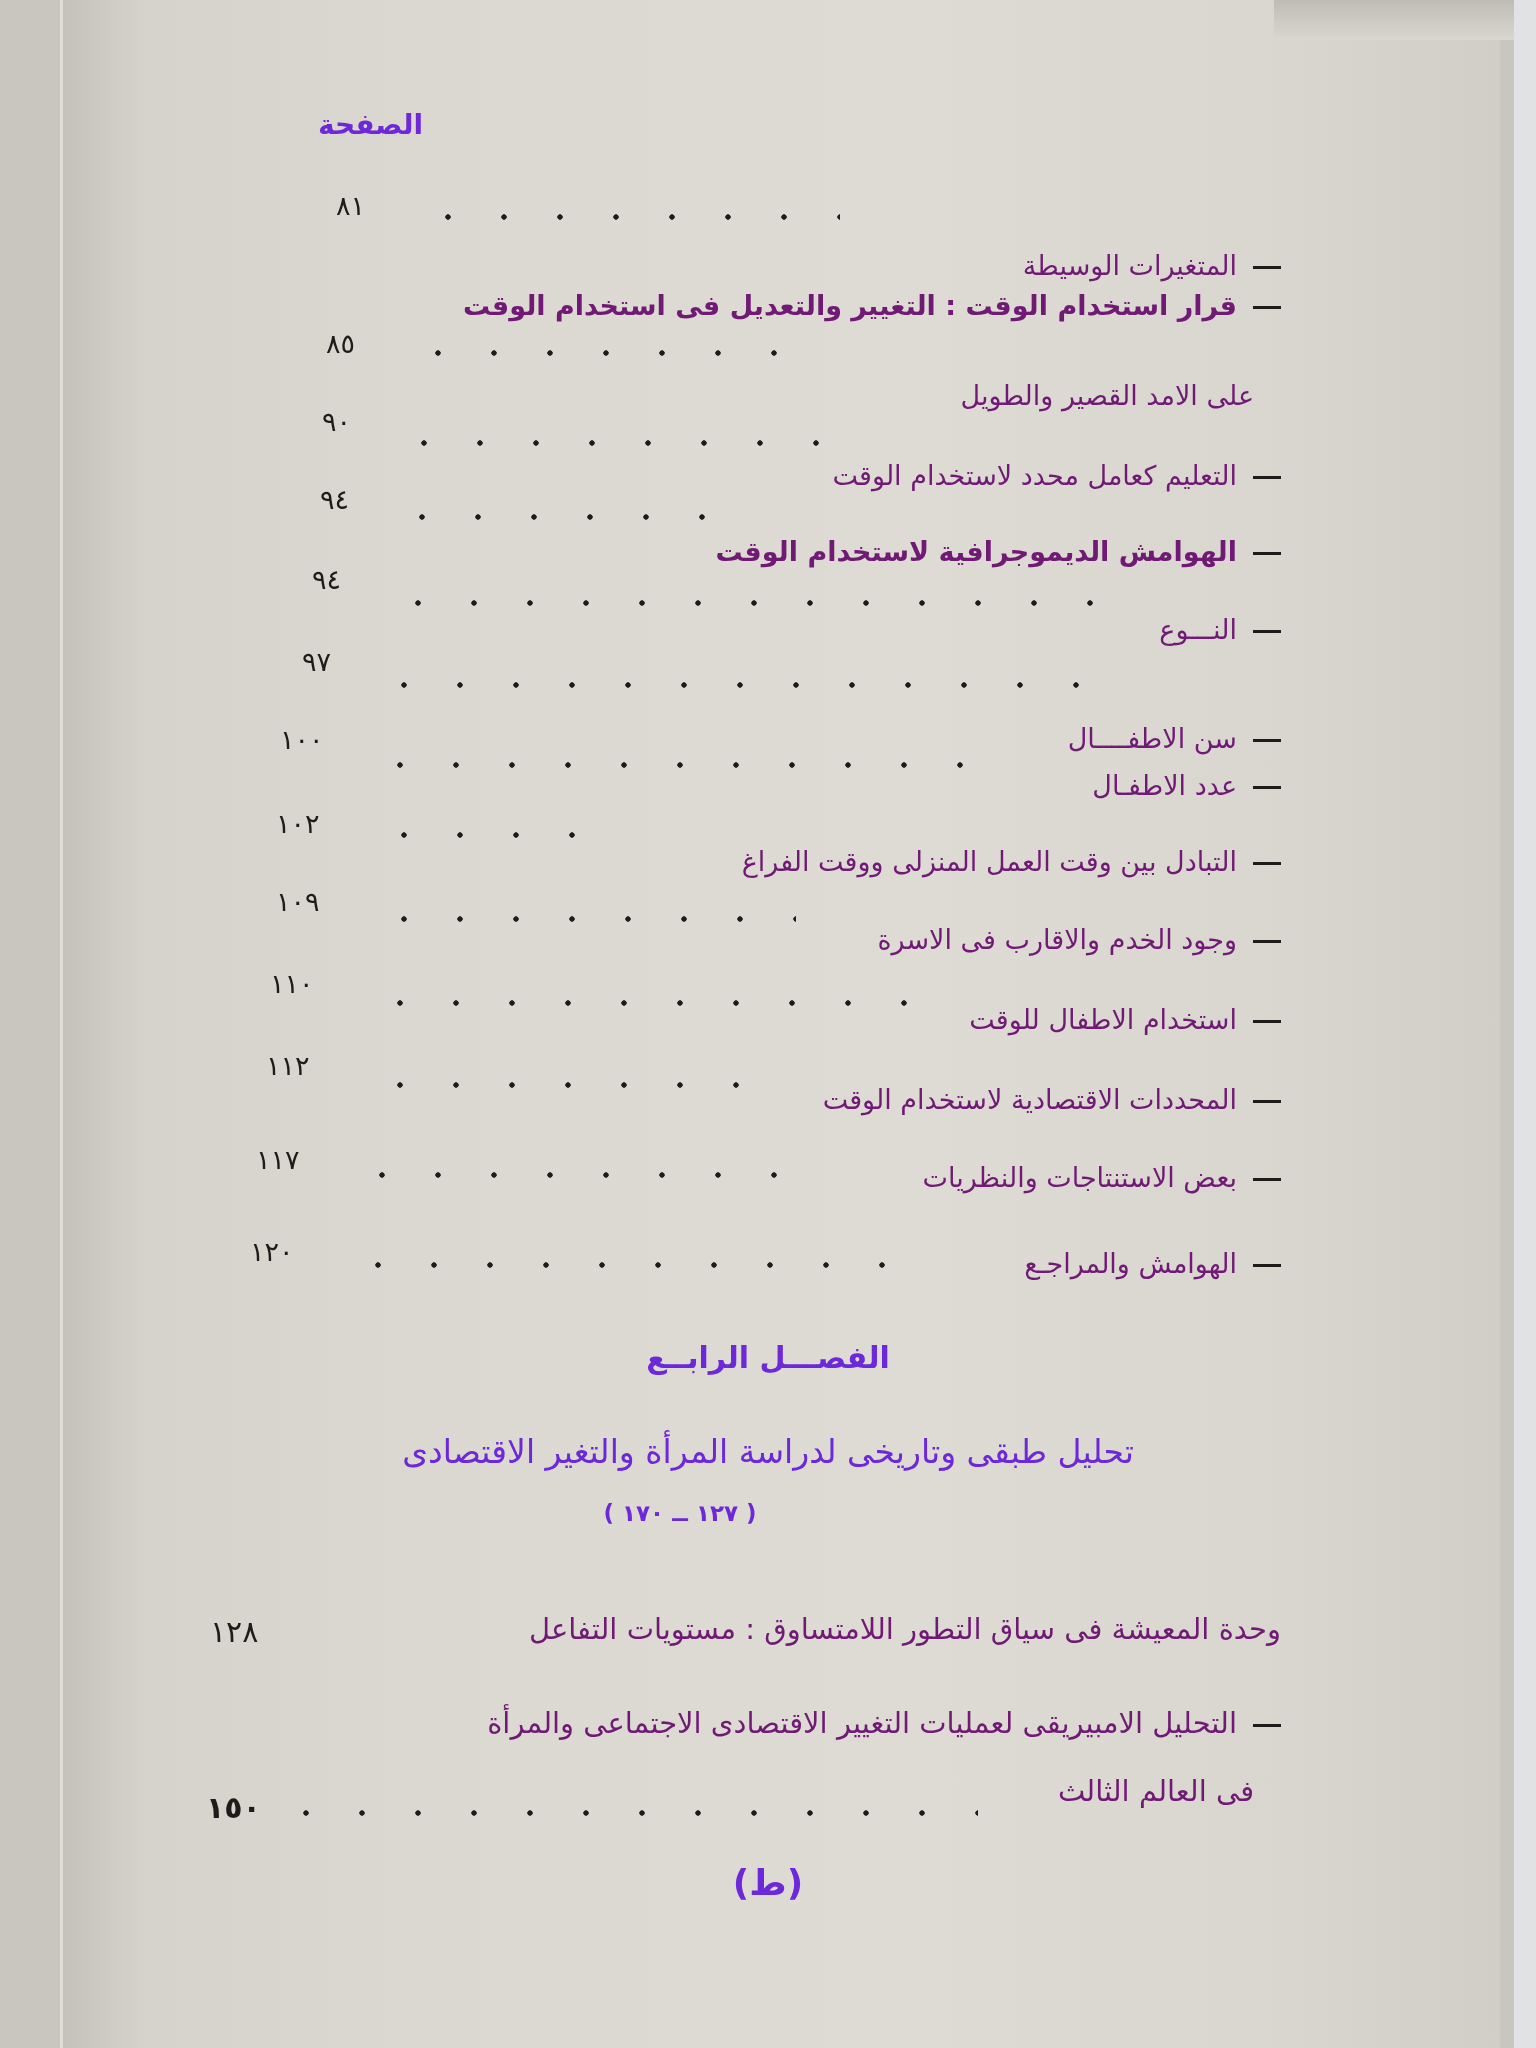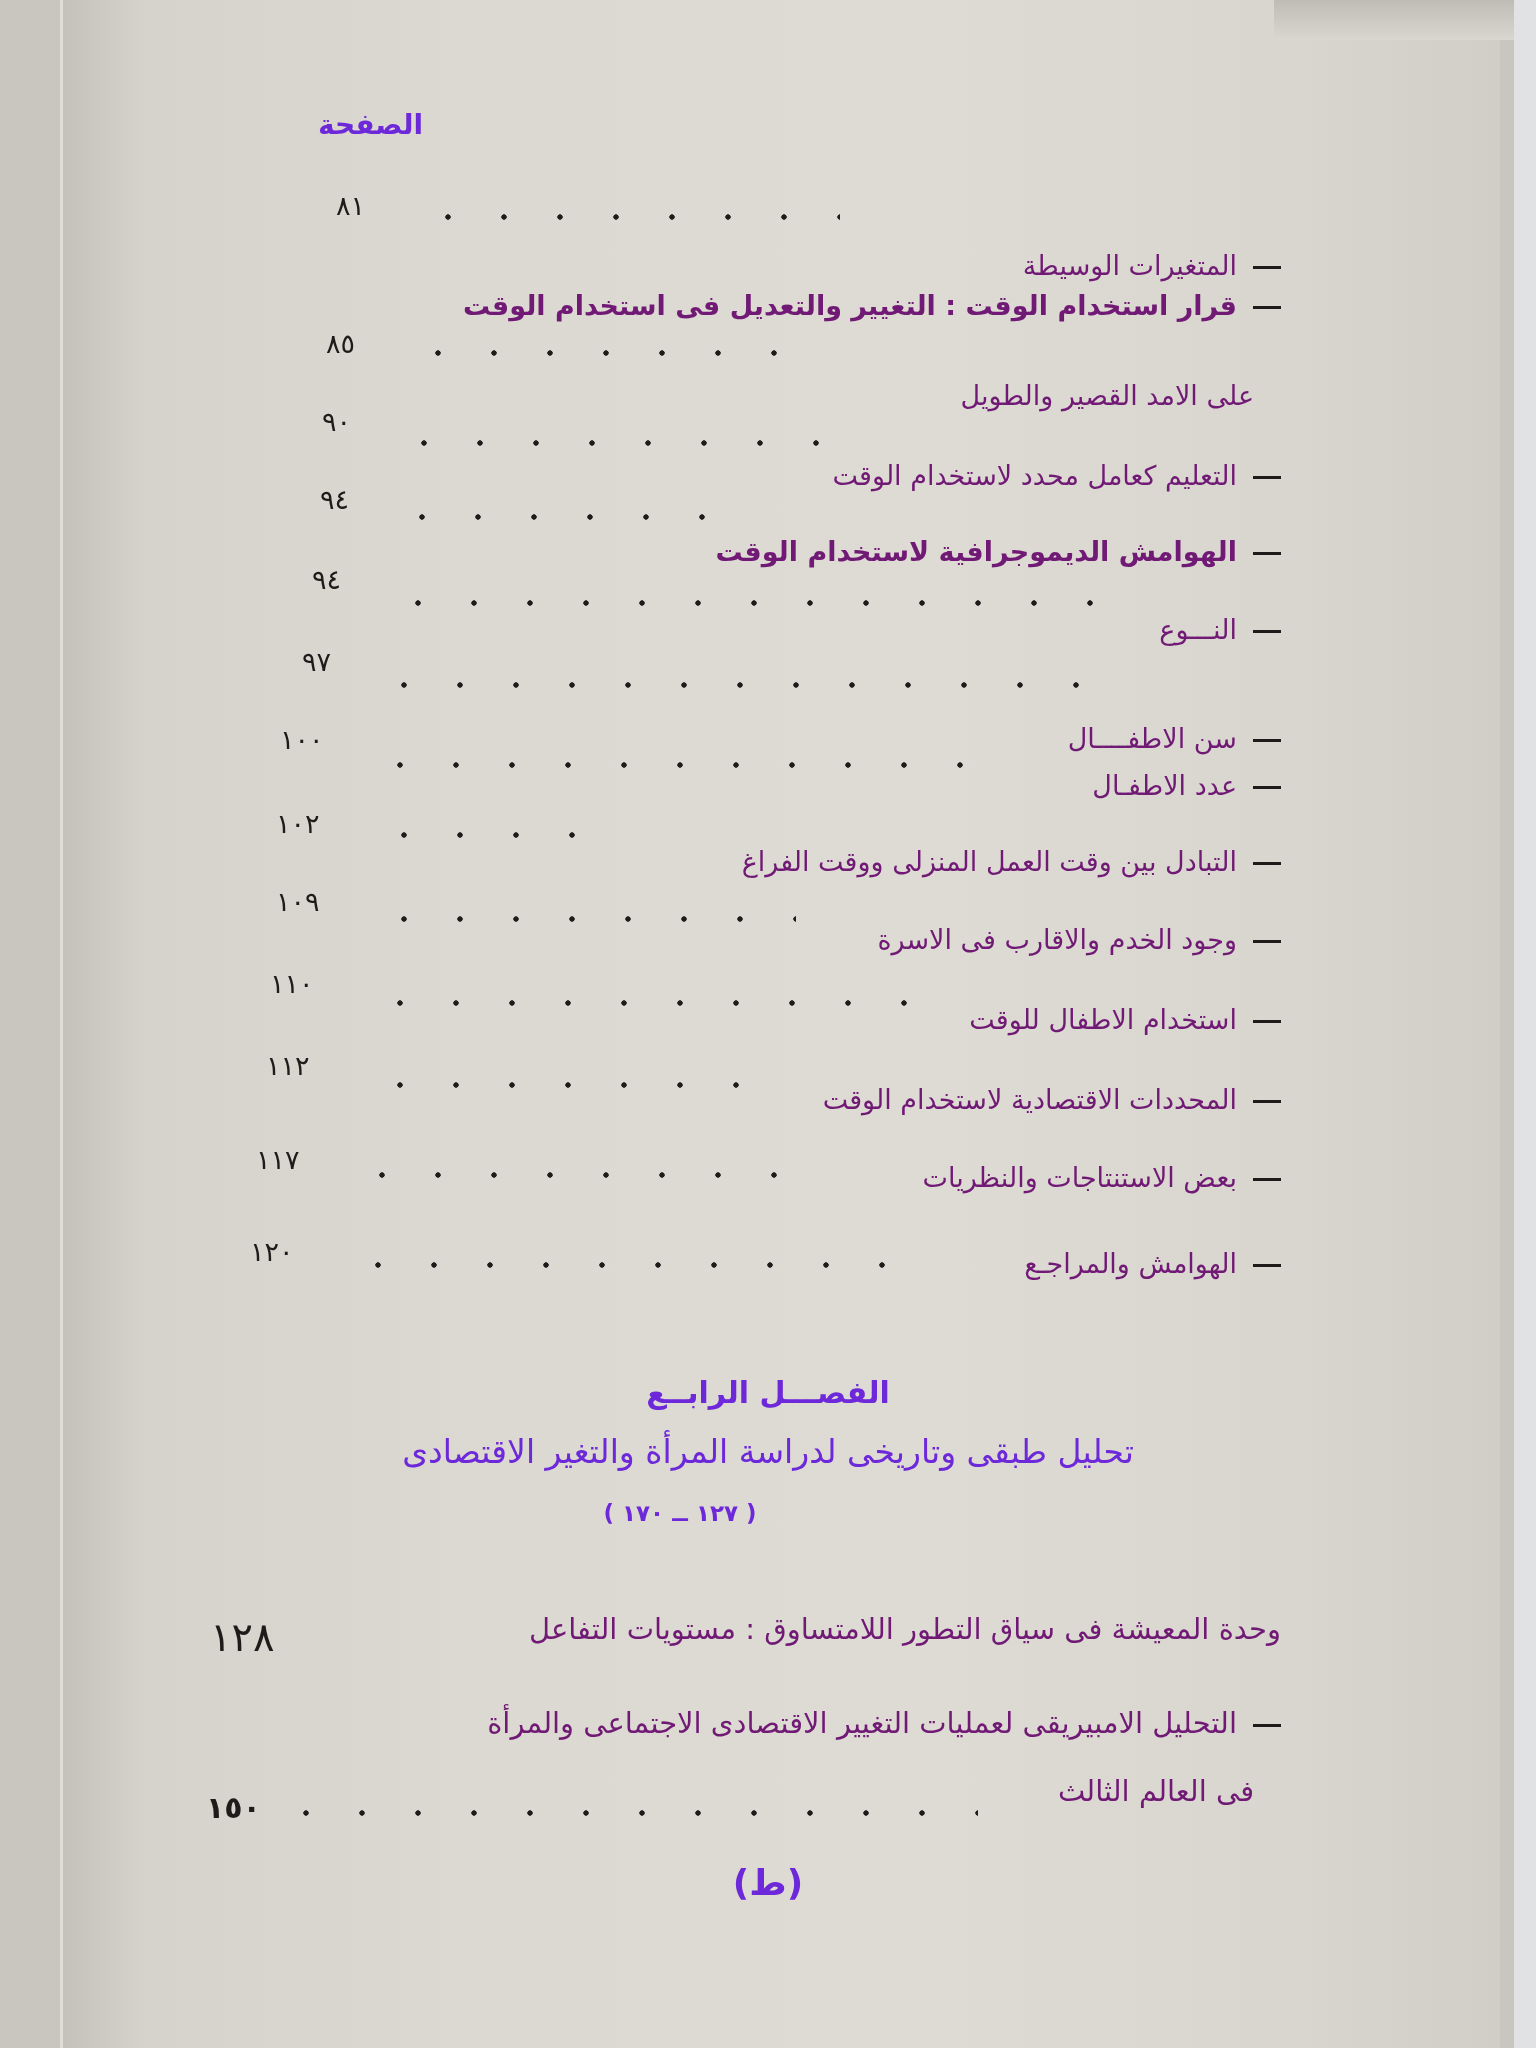--- a/index.html
+++ b/index.html
@@ -39,21 +39,21 @@
     position:absolute; font-family:"DejaVu Sans", sans-serif; font-size:27px; color:#1d1c1a;
     direction:rtl; white-space:nowrap;
   }
   .leader {
     position:absolute; height:10px;
     background-image: radial-gradient(circle, #1d1c1a 2.4px, transparent 3px);
     background-size:56px 10px; background-repeat:repeat-x;
   }
   .chapter-label {
     position:absolute; left:0; width:1536px; text-align:center; top:1340px;
-    font-weight:bold; font-size:30px; direction:rtl;margin-top:35px;
+    font-weight:bold; font-size:30px; direction:rtl;
   }
   .chapter-title {
     position:absolute; left:0; width:1536px; text-align:center; top:1432px;
     font-weight:normal; font-size:33px; direction:rtl;
   }
   .chapter-range {
     position:absolute; left:0; width:1360px; text-align:center; top:1500px;
     font-weight:bold; font-size:23px; direction:rtl;
   }
   .folio {
@@ -149,21 +149,21 @@
   <div class="leader" style="left:350px;top:1260px;width:560px;"></div>
   <div class="entry" style="right:255px;top:1248px;"><span class="dash"></span><span>الهوامش والمراجـع</span></div>
 </div>
 
 <div class="chapter-label ink">الفصـــل الرابــع</div>
 <div class="chapter-title ink">تحليل طبقى وتاريخى لدراسة المرأة والتغير الاقتصادى</div>
 <div class="chapter-range ink">( ١٢٧ ــ ١٧٠ )</div>
 
 <div>
   <div class="entry" style="right:255px;top:1612px;font-size:29px;">وحدة المعيشة فى سياق التطور اللامتساوق : مستويات التفاعل</div>
-  <div class="pgnum" style="left:210px;top:1614px;font-size:40px;">١٢٨</div>
+  <div class="pgnum" style="left:210px;top:1614px;font-size:30px;">١٢٨</div>
 </div>
 
 <div>
   <div class="entry" style="right:255px;top:1706px;font-size:29px;"><span class="dash"></span><span>التحليل الامبيريقى لعمليات التغيير الاقتصادى الاجتماعى والمرأة</span></div>
   <div class="entry" style="right:282px;top:1774px;font-size:29px;">فى العالم الثالث</div>
   <div class="leader" style="left:278px;top:1808px;width:700px;"></div>
   <div class="pgnum" style="left:206px;top:1790px;font-size:30px;font-weight:bold;">١٥٠</div>
 </div>
 
 <div class="folio ink">(ط)</div>

